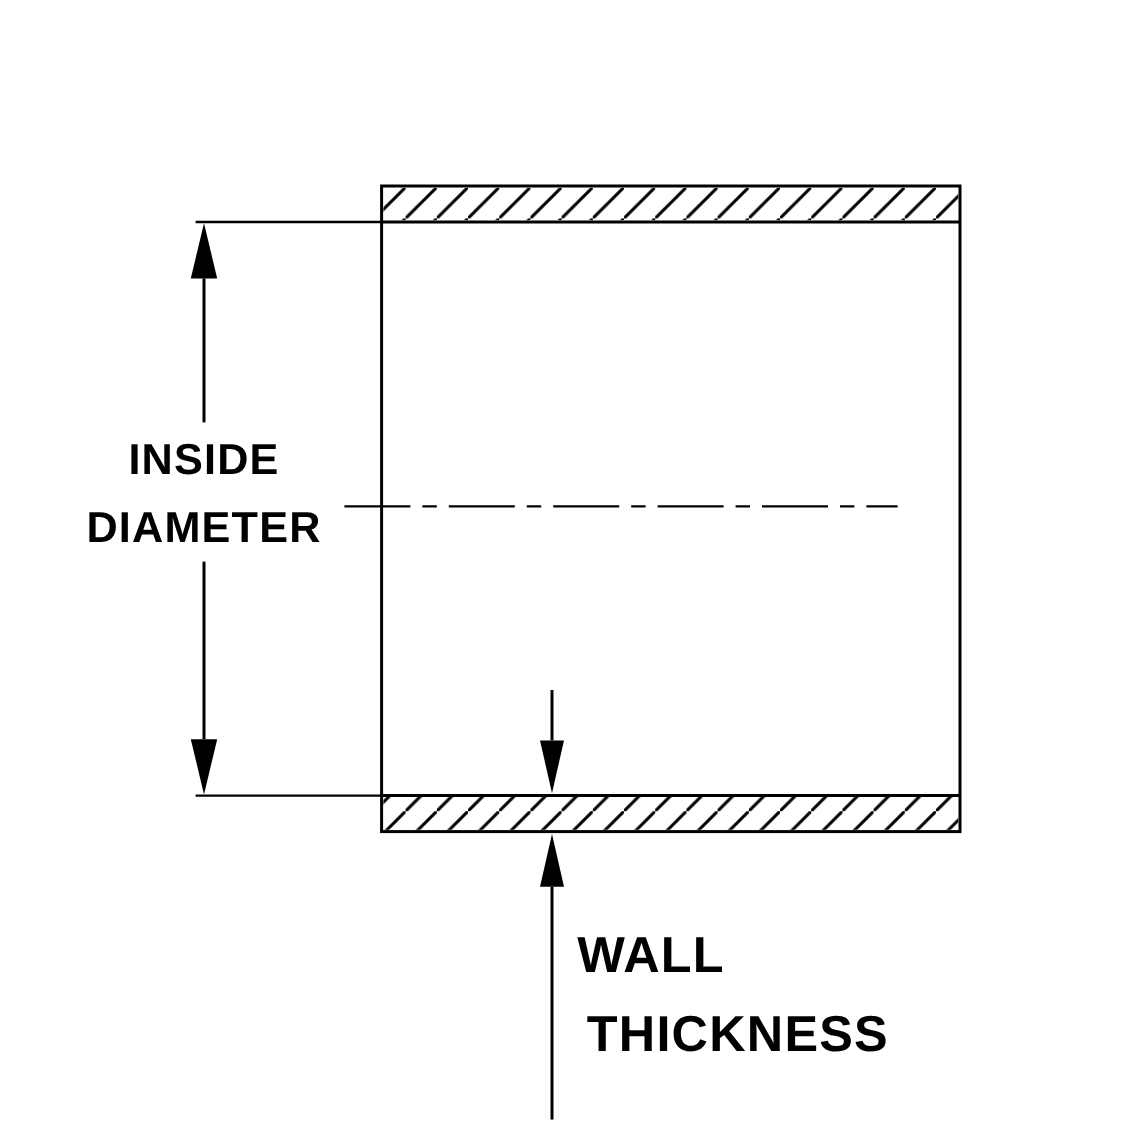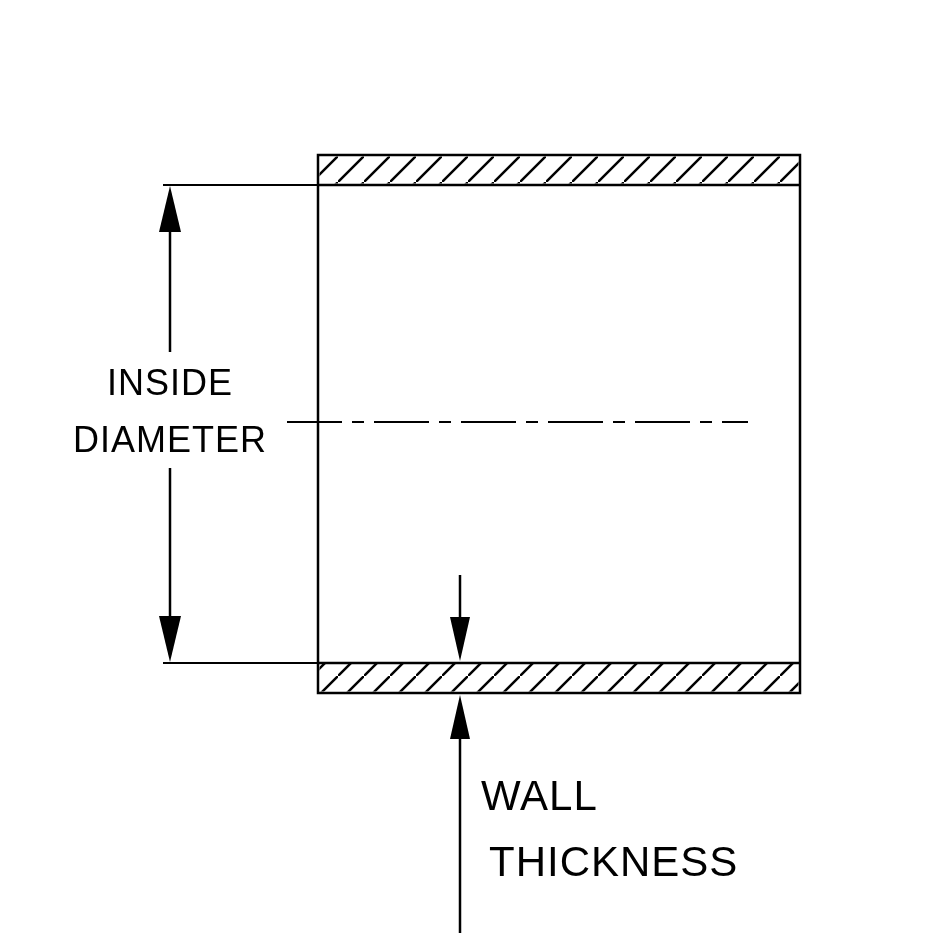--- a/index.html
+++ b/index.html
@@ -6,20 +6,21 @@
     margin: 0;
     padding: 0;
     background: #ffffff;
   }
   .canvas {
     position: relative;
     width: 949px;
     height: 945px;
     background: #ffffff;
     overflow: hidden;
+    font-weight: bold;
   }
   svg {
     display: block;
   }
   .stroke {
     stroke: #000000;
     fill: none;
   }
   .fill {
     fill: #000000;

